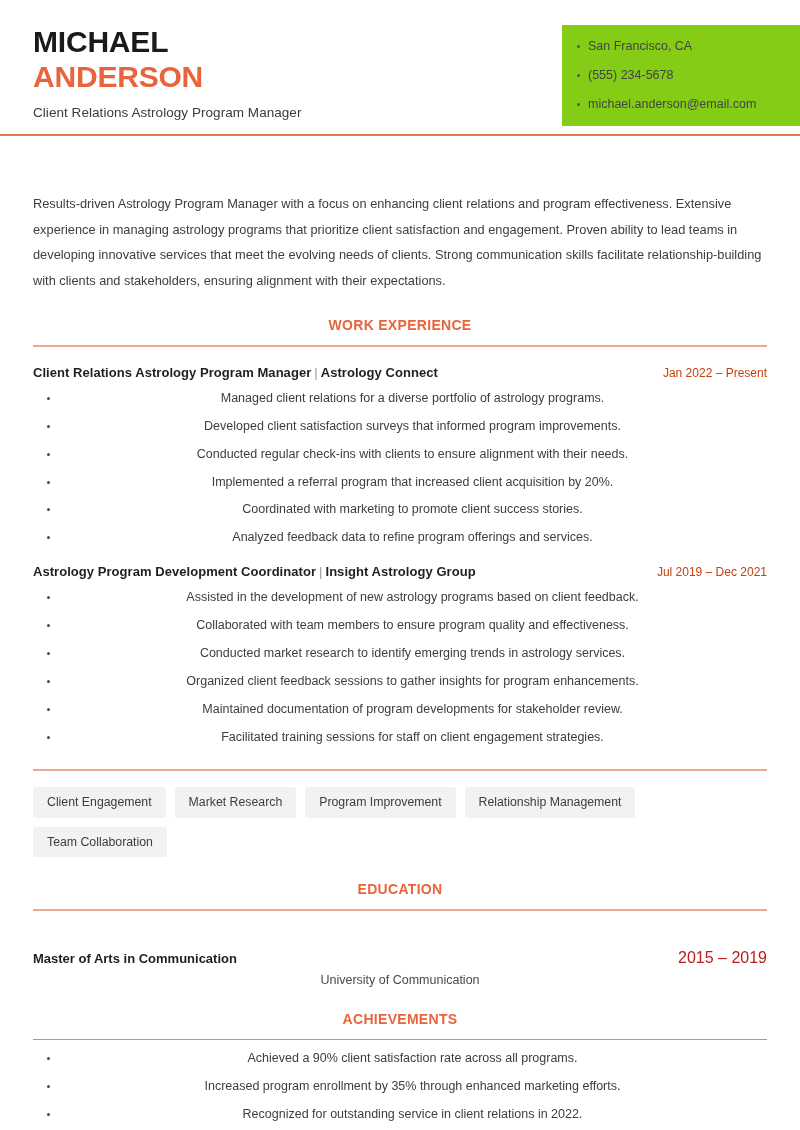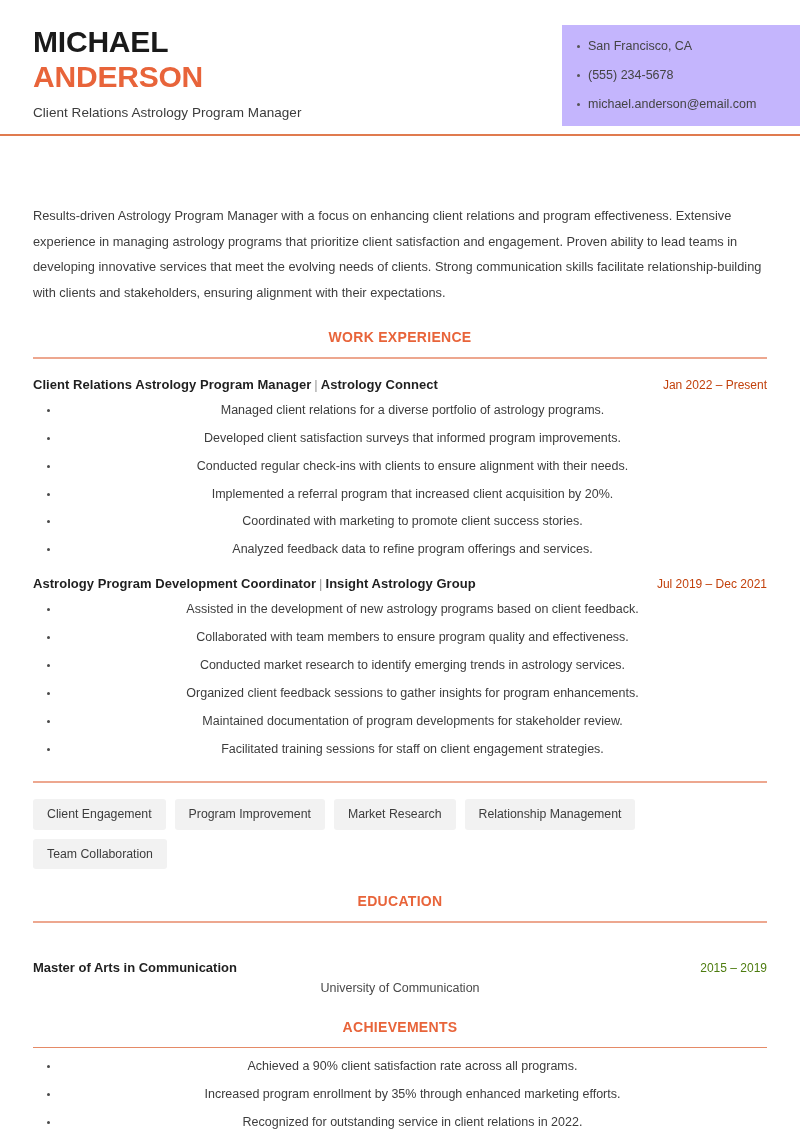--- a/index.html
+++ b/index.html
@@ -57,21 +57,21 @@
     font-size: 13.5px;
     color: #3b3b3b;
     font-weight: normal;
     letter-spacing: 0.05px;
   }
 
   .contact-box {
     width: 238px;
     margin-top: 25px;
     margin-right: 0;
-    background: #c4b5fd;
+    background: #84cc16;
     padding: 14px 0 14px 0;
     box-sizing: border-box;
     min-height: 88px;
   }
   .contact-list {
     list-style: none;
     margin: 0;
     padding: 0 12px 0 26px;
   }
   .contact-list li {
@@ -102,21 +102,21 @@
     height: 2px;
     background: #e07b4f;
   }
 
   
   .content {
     padding: 0 33px;
   }
 
   .summary {
-    margin: 36px 0 0 0;
+    margin: 24px 0 0 0;
     font-size: 12.8px;
     line-height: 2.0;
     color: #3d3d3d;
     max-width: 738px;
   }
 
   
   .section {
     margin-top: 24px;
     text-align: center;
@@ -215,22 +215,22 @@
     display: flex;
     align-items: baseline;
     justify-content: space-between;
   }
   .edu-degree {
     font-size: 13px;
     font-weight: bold;
     color: #1f1f1f;
   }
   .edu-date {
-    font-size: 12px;
-    color: #4d7c0f;
+    font-size: 16px;
+    color: #b91c1c;
     white-space: nowrap;
     margin-top: 20px;
   }
   .edu-school {
     margin-top: 6px;
     font-size: 12.5px;
     color: #4a4a4a;
   }
 
   .ach-list {
@@ -300,22 +300,22 @@
           <li>Maintained documentation of program developments for stakeholder review.</li>
           <li>Facilitated training sessions for staff on client engagement strategies.</li>
         </ul>
       </div>
     </div>
 
     <div class="section">
       <div class="section-rule"></div>
       <div class="chips">
         <span class="chip">Client Engagement</span>
+        <span class="chip">Market Research</span>
         <span class="chip">Program Improvement</span>
-        <span class="chip">Market Research</span>
         <span class="chip">Relationship Management</span>
         <span class="chip">Team Collaboration</span>
       </div>
     </div>
 
     <div class="section">
       <h2 class="section-title">EDUCATION</h2>
       <div class="section-rule"></div>
       <div class="edu-entry">
         <div class="edu-head">

